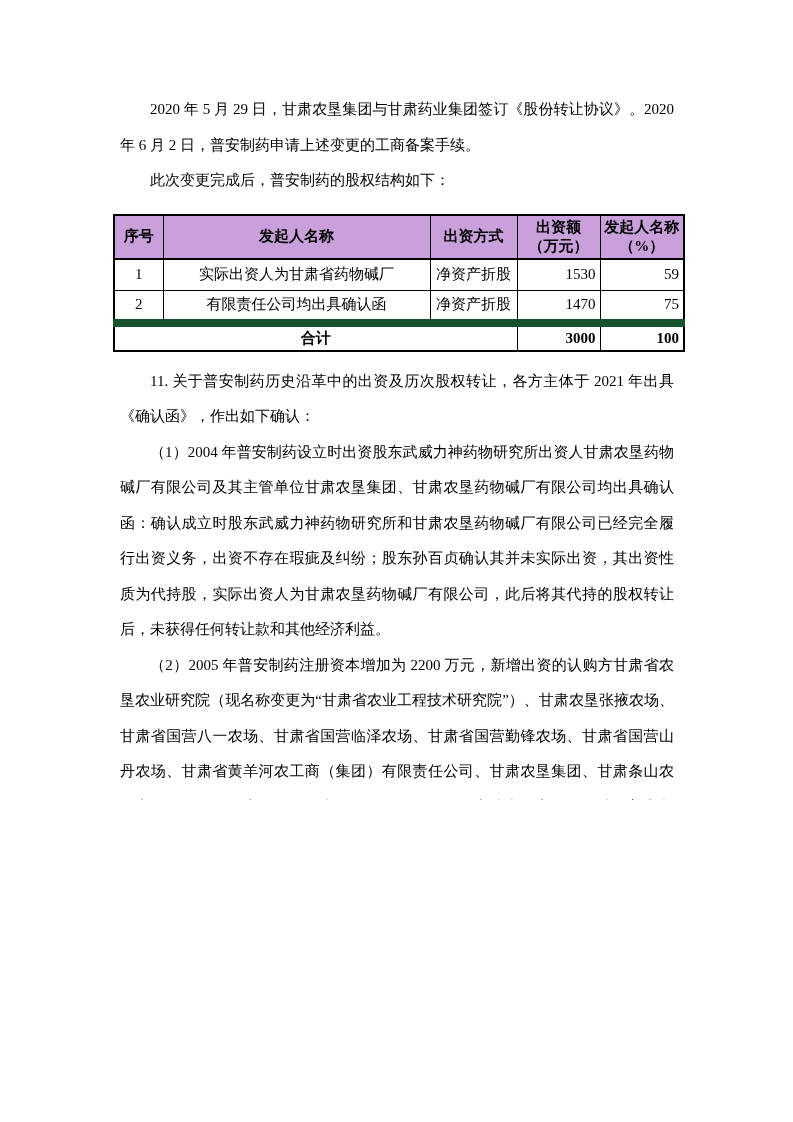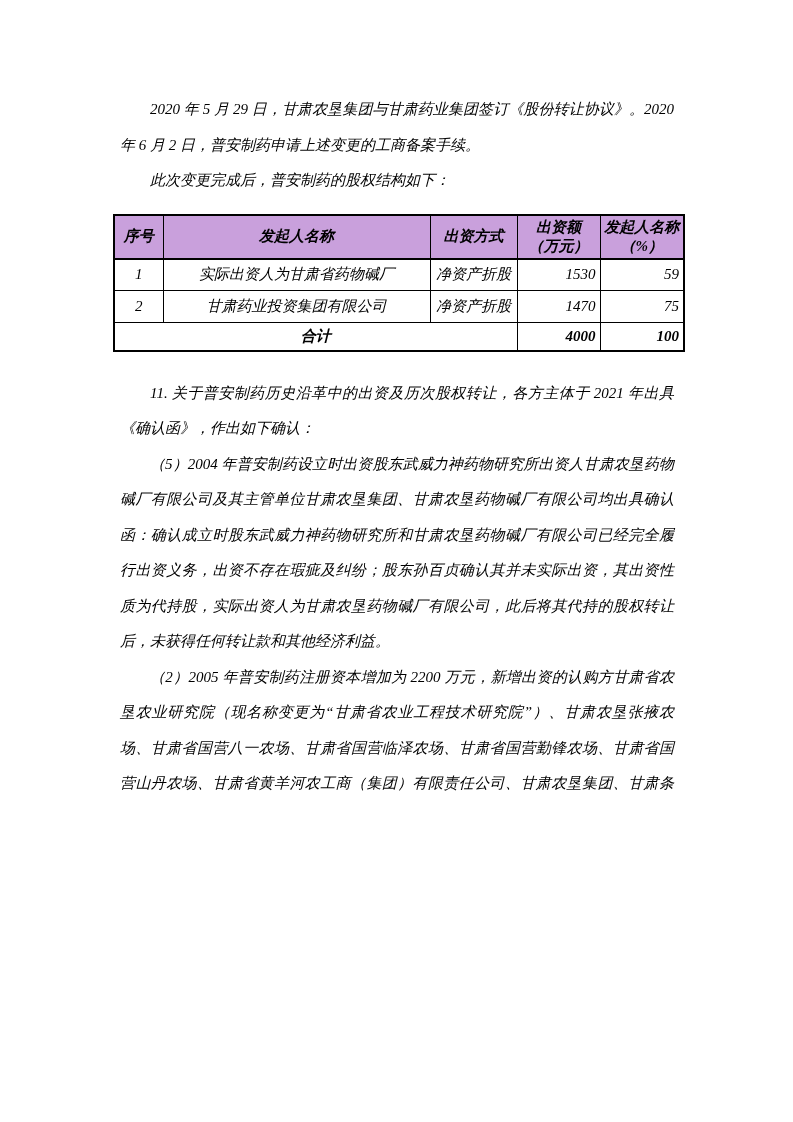--- a/index.html
+++ b/index.html
@@ -7,34 +7,33 @@
     position: relative;
     width: 793px;
     height: 800px;
     background: #ffffff;
     box-sizing: border-box;
     padding: 92px 119px 0 120px;
     font-family: "Liberation Serif", "DejaVu Serif", serif;
     font-size: 15px;
     color: #000000;
     overflow: hidden;
-    font-style: italic;
   }
   .para {
     margin: 0;
     line-height: 35.5px;
     text-align: justify;
     text-indent: 2em;
     word-break: break-all;
   }
   table.shares-table {
     border-collapse: collapse;
     table-layout: fixed;
     width: 570px;
-    margin: 15px 0 24px -7px;
+    margin: 15px 0 12px -7px;
     border: 2px solid #000;
   }
   table.shares-table th,
   table.shares-table td {
     border: 1px solid #000;
     box-sizing: border-box;
     overflow: hidden;
   }
   table.shares-table th {
     background: var(--header-bg, #c9a0dc);
@@ -48,21 +47,21 @@
   }
   .thline { display: block; line-height: 19px; }
   table.shares-table td {
     height: 32px;
     font-size: 15px;
     vertical-align: middle;
     padding: 2px 4px;
   }
   td.c { text-align: center; }
   td.r { text-align: right; padding-right: 12px; }
-  tr.total td { border-top: 1px solid #14532d; height: 28px; font-weight: bold; }
+  tr.total td { border-top: 8px solid #14532d; height: 28px; font-weight: bold; }
   .page-number {
     text-align: center;
     font-family: "Liberation Sans", sans-serif;
     font-size: 13px;
     line-height: 16px;
     margin-top: 4px;
   }
 </style>
 </head>
 <body>
@@ -98,32 +97,32 @@
     <tbody>
       <tr>
         <td class="c">1</td>
         <td class="c">实际出资人为甘肃省药物碱厂</td>
         <td class="c">净资产折股</td>
         <td class="r">1530</td>
         <td class="r">59</td>
       </tr>
       <tr>
         <td class="c">2</td>
-        <td class="c">甘肃药业投资集团有限公司</td>
+        <td class="c">有限责任公司均出具确认函</td>
         <td class="c">净资产折股</td>
         <td class="r">1470</td>
         <td class="r">75</td>
       </tr>
       <tr class="total">
         <td class="c" colspan="3">合计</td>
-        <td class="r">4000</td>
+        <td class="r">3000</td>
         <td class="r">100</td>
       </tr>
     </tbody>
   </table>
 
   <p class="para">11. 关于普安制药历史沿革中的出资及历次股权转让，各方主体于 2021 年出具《确认函》，作出如下确认：</p>
-  <p class="para">（5）2004 年普安制药设立时出资股东武威力神药物研究所出资人甘肃农垦药物碱厂有限公司及其主管单位甘肃农垦集团、甘肃农垦药物碱厂有限公司均出具确认函：确认成立时股东武威力神药物研究所和甘肃农垦药物碱厂有限公司已经完全履行出资义务，出资不存在瑕疵及纠纷；股东孙百贞确认其并未实际出资，其出资性质为代持股，实际出资人为甘肃农垦药物碱厂有限公司，此后将其代持的股权转让后，未获得任何转让款和其他经济利益。</p>
+  <p class="para">（1）2004 年普安制药设立时出资股东武威力神药物研究所出资人甘肃农垦药物碱厂有限公司及其主管单位甘肃农垦集团、甘肃农垦药物碱厂有限公司均出具确认函：确认成立时股东武威力神药物研究所和甘肃农垦药物碱厂有限公司已经完全履行出资义务，出资不存在瑕疵及纠纷；股东孙百贞确认其并未实际出资，其出资性质为代持股，实际出资人为甘肃农垦药物碱厂有限公司，此后将其代持的股权转让后，未获得任何转让款和其他经济利益。</p>
   <p class="para">（2）2005 年普安制药注册资本增加为 2200 万元，新增出资的认购方甘肃省农垦农业研究院（现名称变更为“甘肃省农业工程技术研究院”）、甘肃农垦张掖农场、甘肃省国营八一农场、甘肃省国营临泽农场、甘肃省国营勤锋农场、甘肃省国营山丹农场、甘肃省黄羊河农工商（集团）有限责任公司、甘肃农垦集团、甘肃条山农工商（集团）有限责任公司均出具确认函，确认已经完成出资义务，在持有普安制药股份期间不存在任何股权纠纷；个人股东孙百贞及宋敏平出具确认函，确认将其登记为股东实际为股权代持关系，实际出资人为甘肃省药物碱厂，且在后续股权转让后，未获取任何转让款及经济利益。</p>
 
   <div class="page-number">43</div>
 
 </div>
 
 </body></html>

